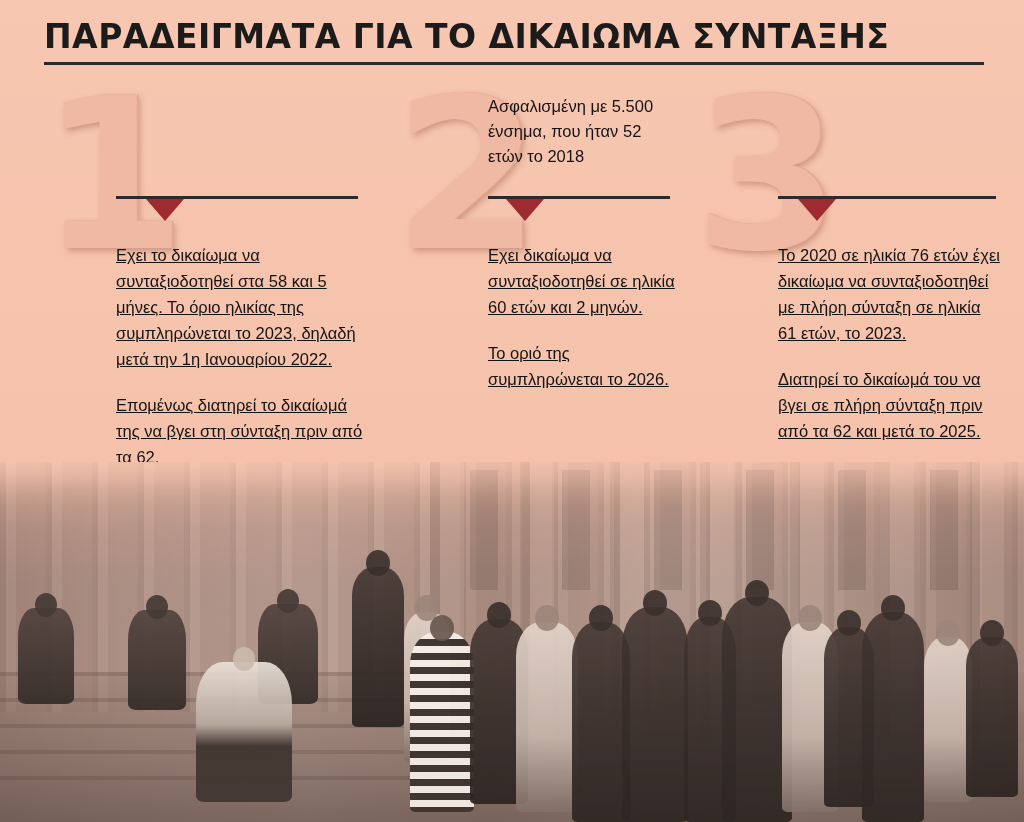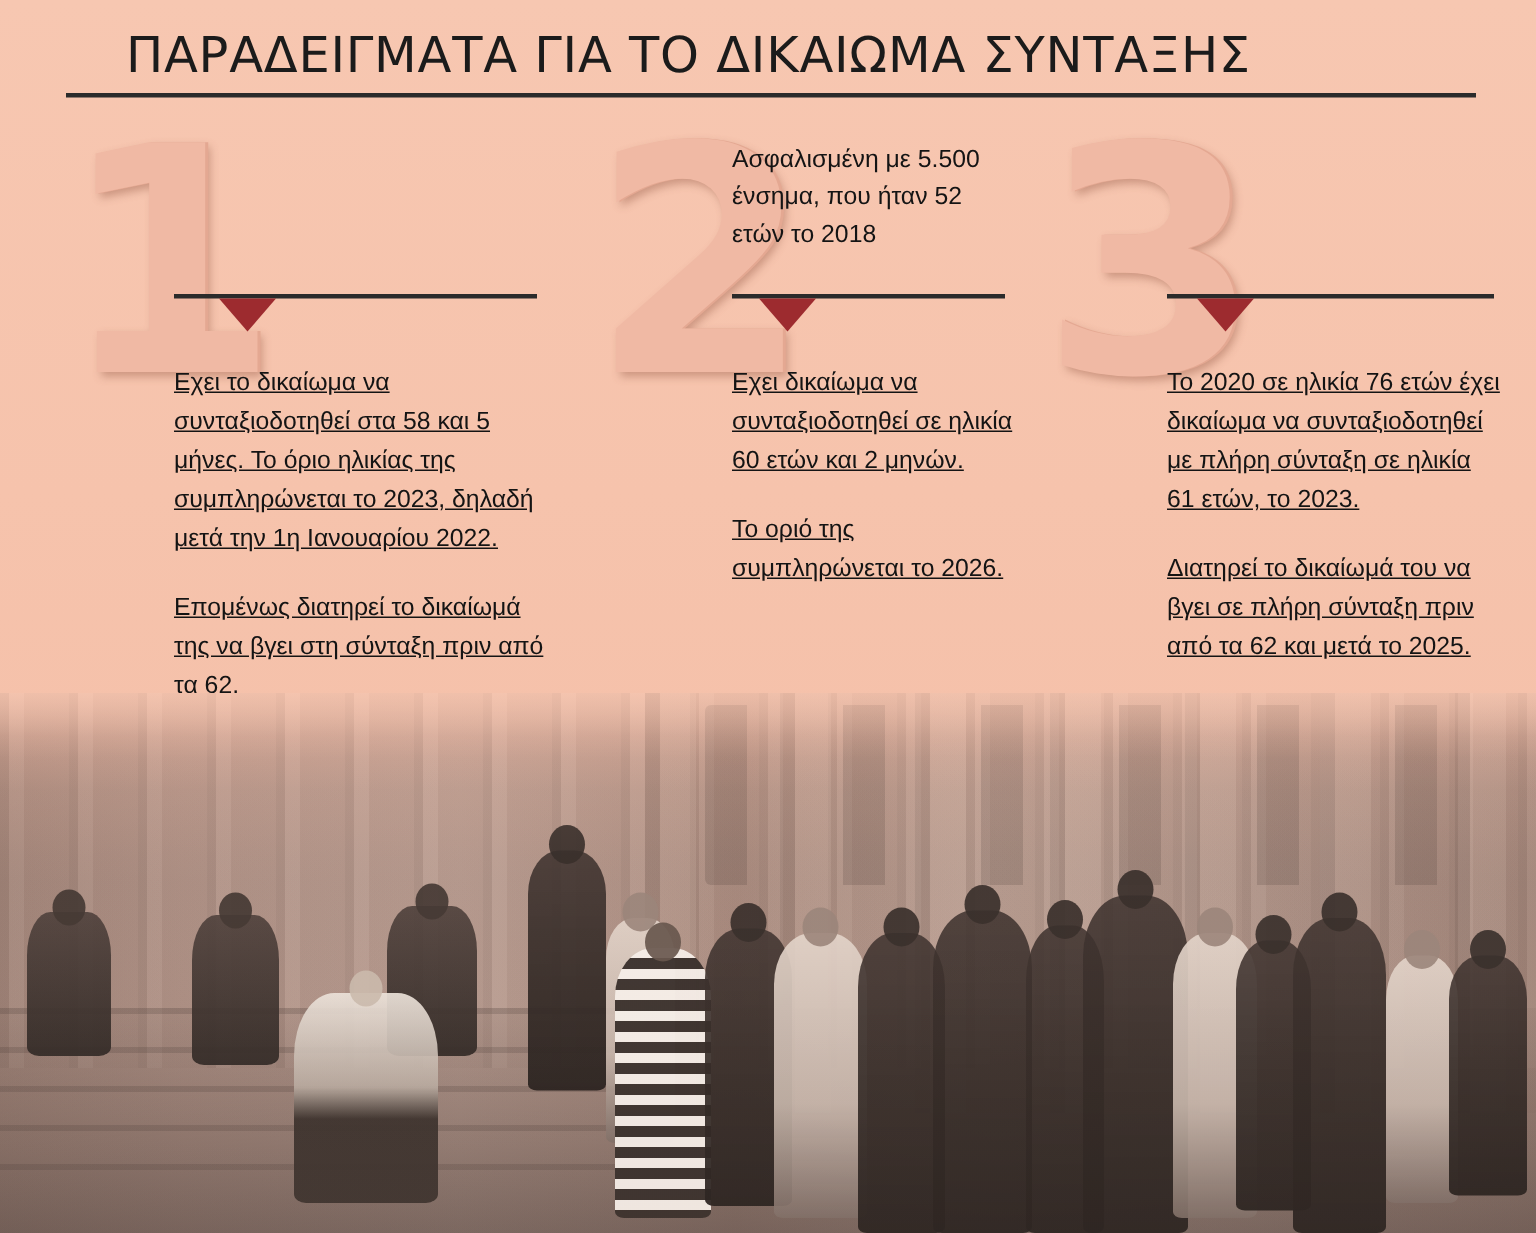--- a/index.html
+++ b/index.html
@@ -26,27 +26,26 @@
   
   .title-bar {
     position: absolute;
     left: 44px;
     top: 14px;
     right: 40px;
     height: 46px;
   }
   .title-text {
     font-family: "DejaVu Sans", sans-serif;
-    font-weight: normal;
+    font-weight: bold;
     font-size: 33px;
     letter-spacing: 0.5px;
     color: #1b1b1b;
     white-space: nowrap;
     line-height: 46px;
-    margin-left: 40px;
   }
   .title-rule {
     position: absolute;
     left: 44px;
     top: 62px;
     width: 940px;
     height: 3px;
     background: #2b2b2b;
   }
 

